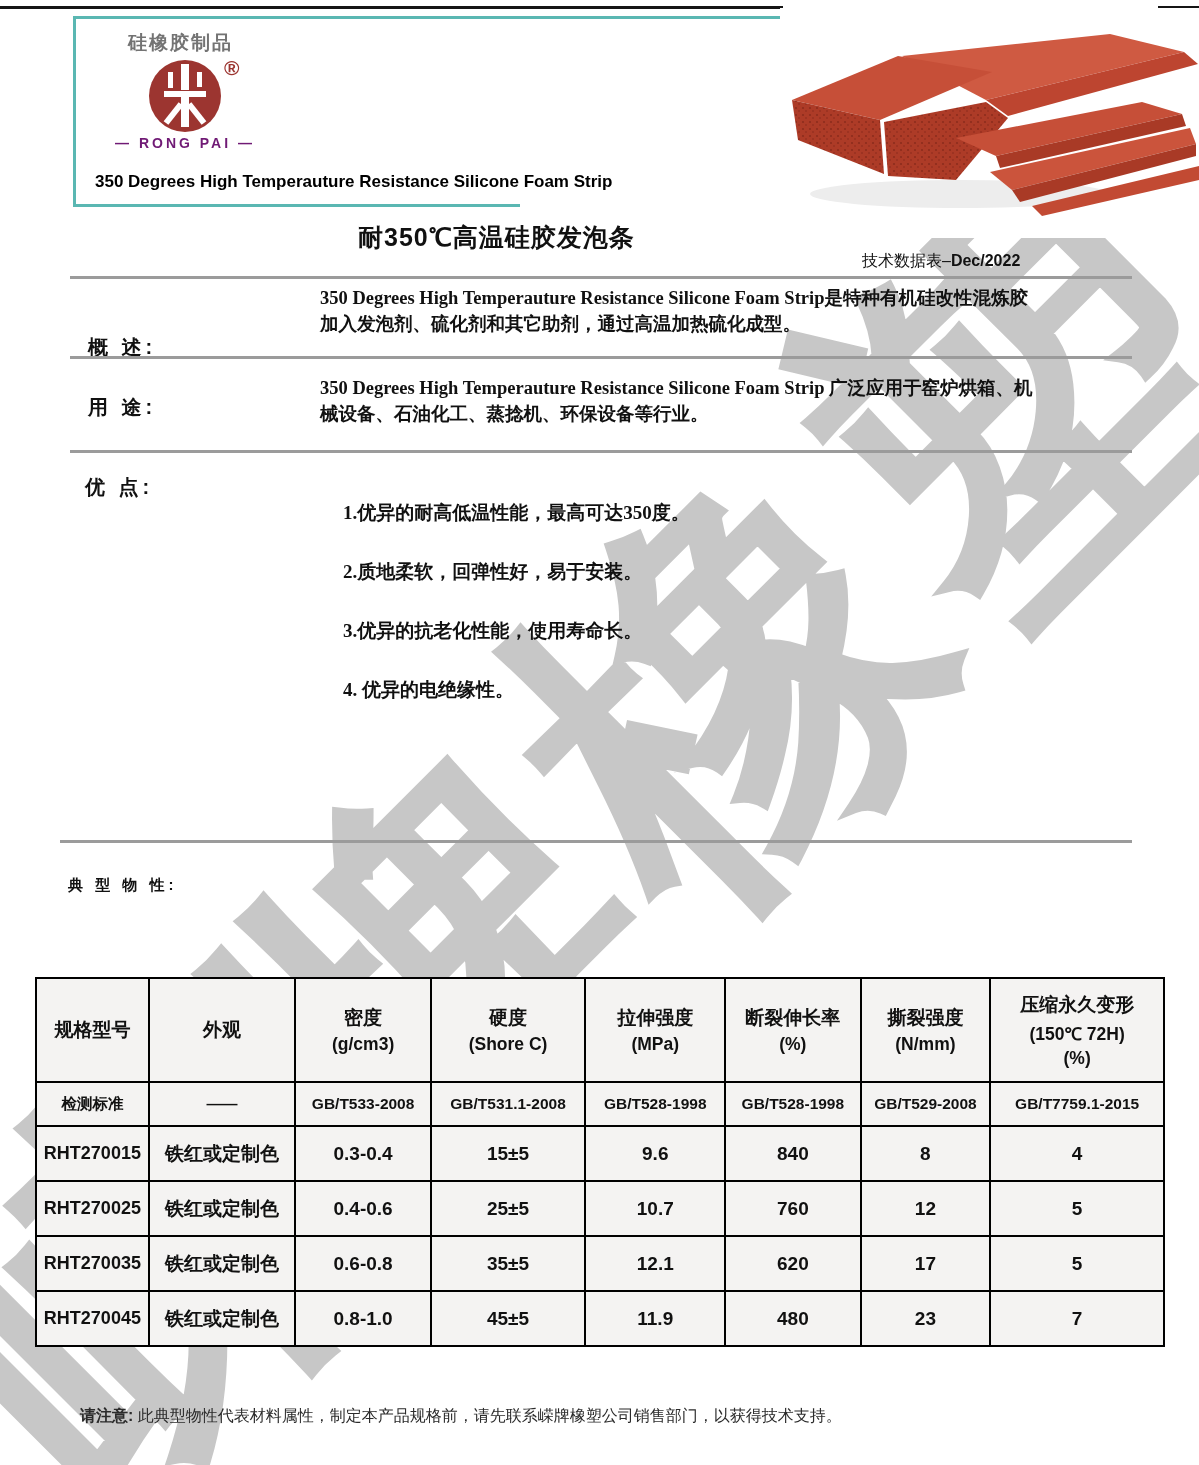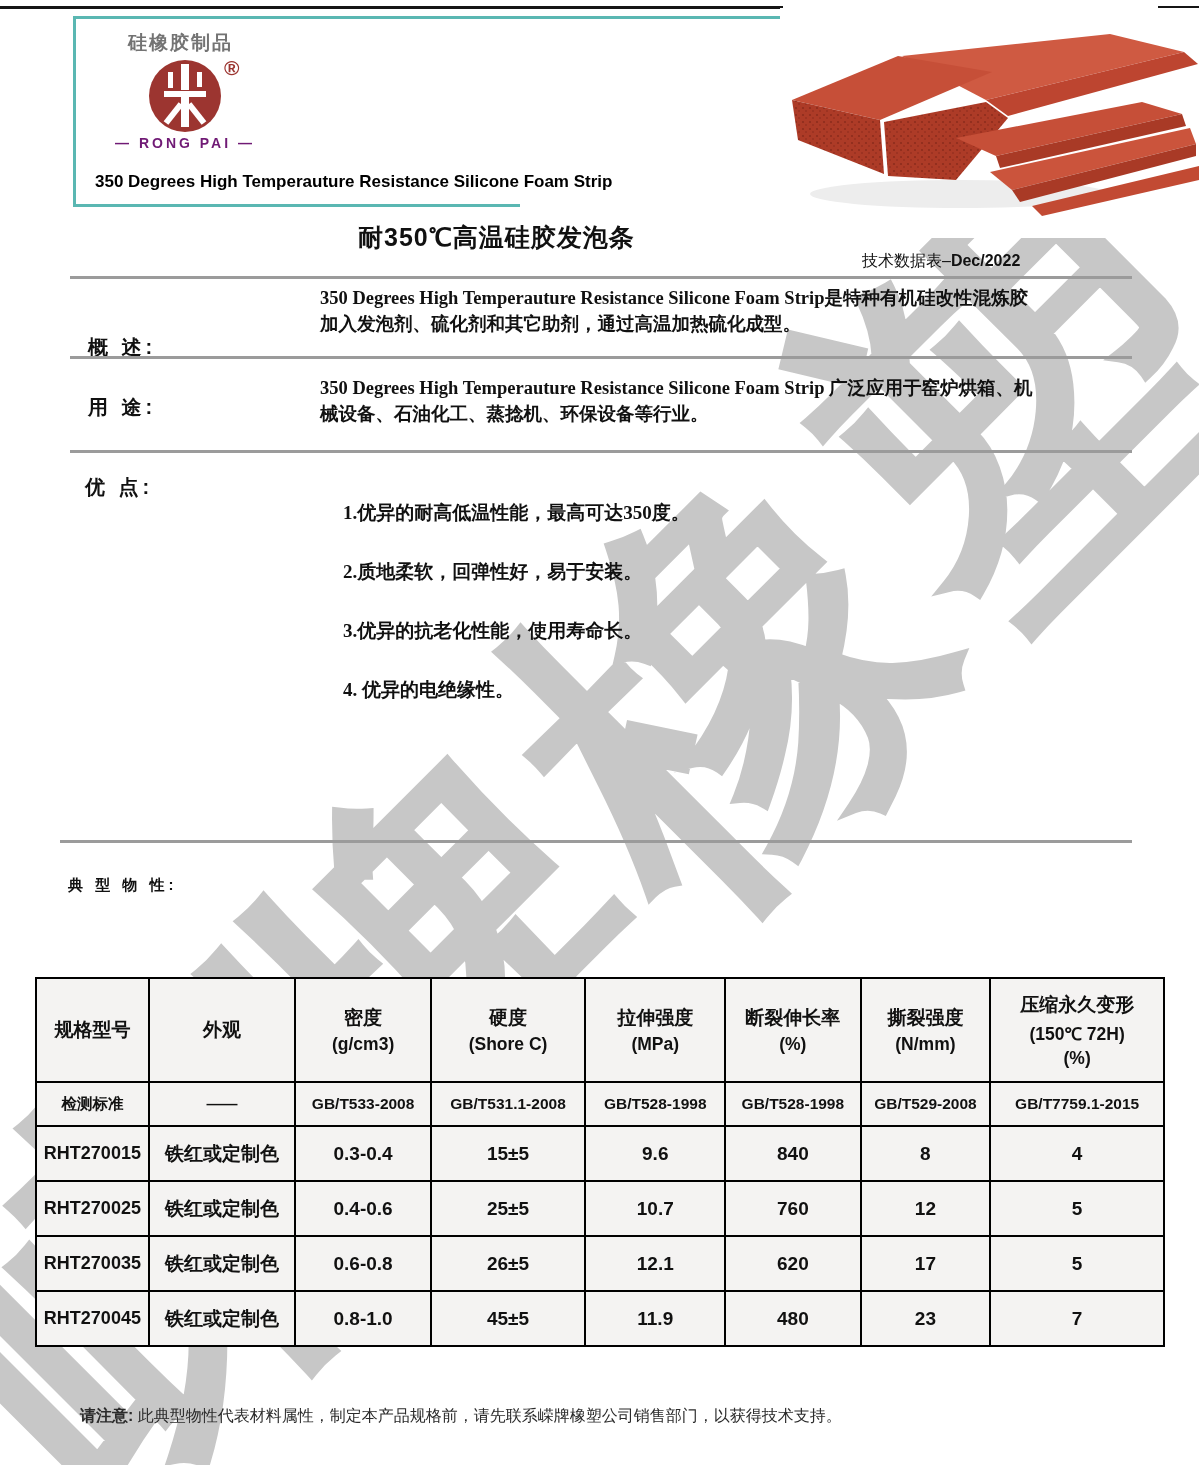--- a/index.html
+++ b/index.html
@@ -212,21 +212,21 @@
           <td>25±5</td>
           <td>10.7</td>
           <td>760</td>
           <td>12</td>
           <td>5</td>
         </tr>
         <tr>
           <td class="c0">RHT270035</td>
           <td>铁红或定制色</td>
           <td>0.6-0.8</td>
-          <td>26±5</td>
+          <td>35±5</td>
           <td>12.1</td>
           <td>620</td>
           <td>17</td>
           <td>5</td>
         </tr>
         <tr>
           <td class="c0">RHT270045</td>
           <td>铁红或定制色</td>
           <td>0.8-1.0</td>
           <td>45±5</td>

